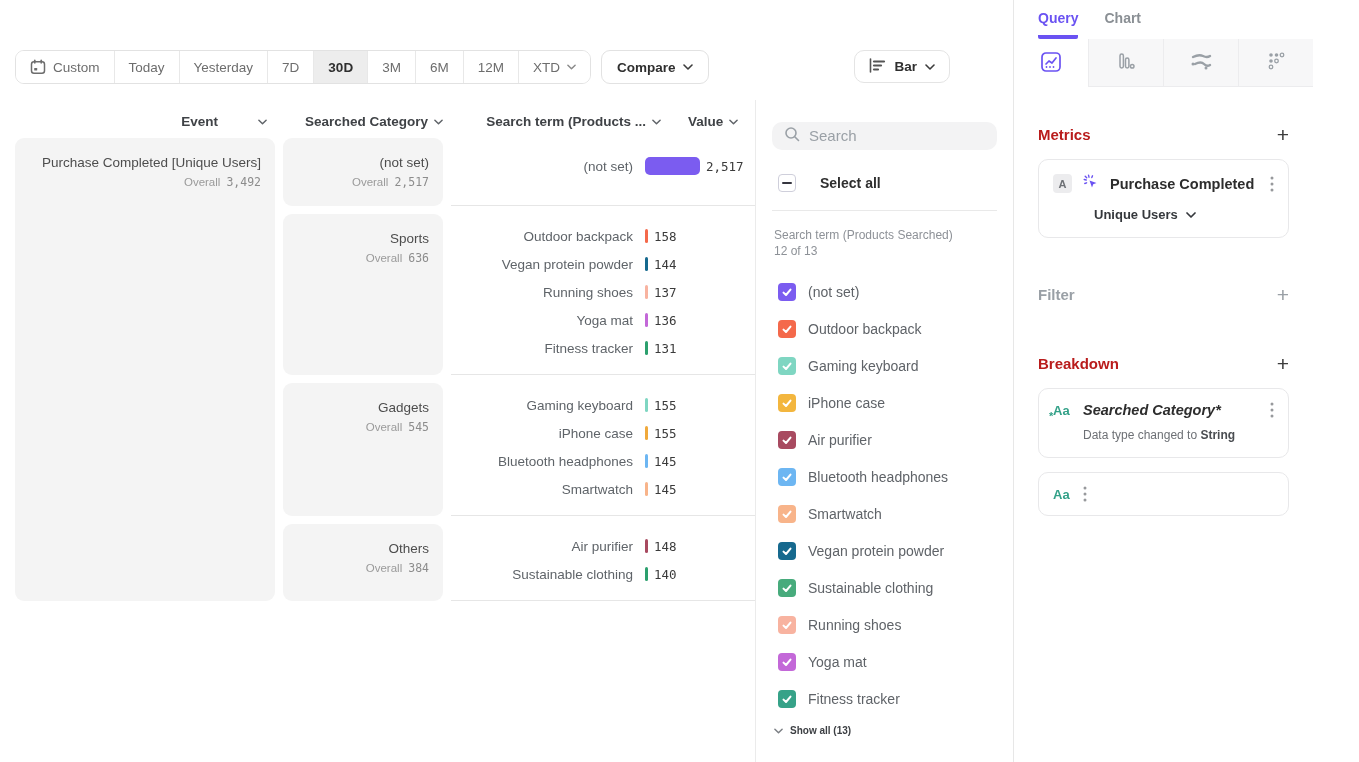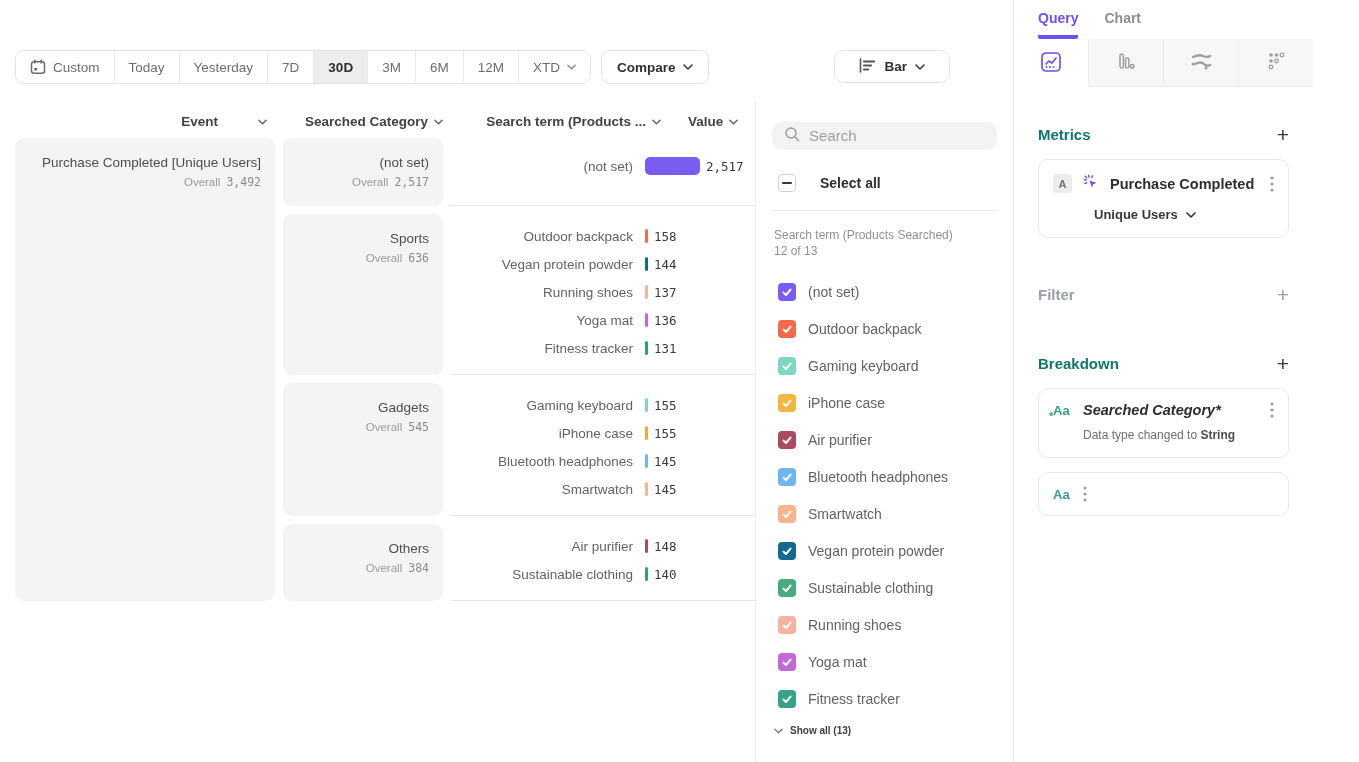--- a/index.html
+++ b/index.html
@@ -29,21 +29,21 @@
   .seg:last-child { border-right:none; }
   .seg.active { background:#ededed; color:#2f2f2f; font-weight:bold; }
   .compare-btn {
     margin-left:10px; height:34px; display:flex; align-items:center; gap:8px;
     border:1px solid #e2e2e2; border-radius:9px; padding:0 15px;
     font-size:13.5px; color:#2f2f2f; font-weight:bold; background:#fff; cursor:pointer;
   }
   .bar-btn {
     position:absolute; right:63px; top:50px; height:33px;
     display:flex; align-items:center; gap:8px;
-    border:1px solid #e4e4e4; border-radius:10px; padding:0 24px;
+    border:1px solid #e4e4e4; border-radius:10px; padding:0 14px;
     font-size:13.5px; color:#2f2f2f; font-weight:bold; background:#fff; cursor:pointer;
   }
 
   .content { flex:1; display:flex; min-height:0; }
   .table-area { flex:1; padding:0 0 0 15px; min-width:0; }
 
   
   .col-headers { display:flex; align-items:center; margin:14px 0 9px 0; }
   .col-h { display:flex; align-items:center; justify-content:flex-end; gap:6px;
            color:#3f4246; font-size:13.5px; font-weight:bold; cursor:pointer; }
@@ -115,21 +115,21 @@
   .icon-tabs { display:flex; height:48px; }
   .icon-tab {
     flex:1; display:flex; align-items:center; justify-content:center;
     background:#f7f7f8; border-bottom:1px solid #ececee; border-right:1px solid #ececee;
     cursor:pointer;
   }
   .icon-tab:last-child { border-right:none; }
   .icon-tab.active { background:#fff; border-bottom:none; }
   .side-body { padding:0 24px; flex:1; }
   .section-head { display:flex; align-items:center; justify-content:space-between; }
-  .section-title { font-size:15px; font-weight:bold; color:#0f766e; }
+  .section-title { font-size:15px; font-weight:bold; color:#b91c1c; }
   .section-title.muted { color:#9aa0a6; }
   .plus-btn { font-size:21px; font-weight:400; color:#3c3c3c; cursor:pointer; line-height:1; }
   .plus-btn.muted { color:#9aa0a6; }
   .m-head { margin-top:37px; }
   .f-head { margin-top:46px; }
   .b-head { margin-top:48px; }
   .side-card {
     border:1px solid #e8e8ea; border-radius:10px; padding:13px 14px; margin-top:14px;
     background:#fff;
   }

